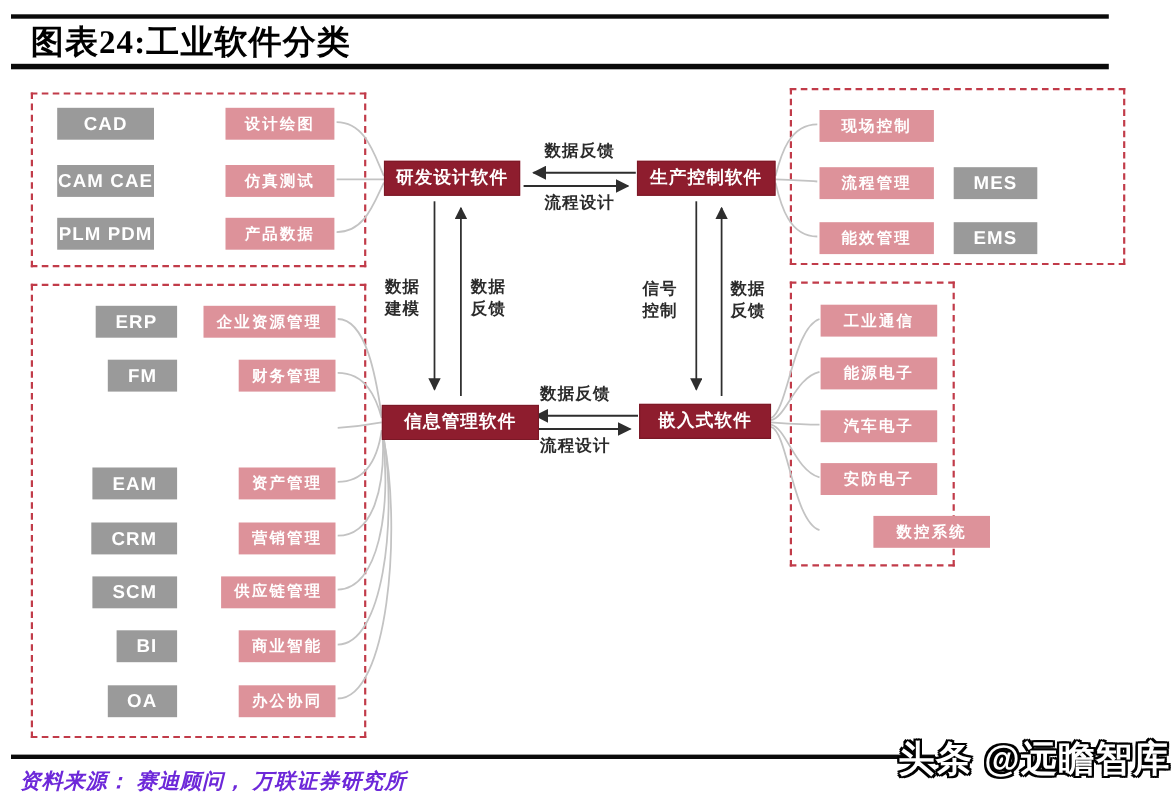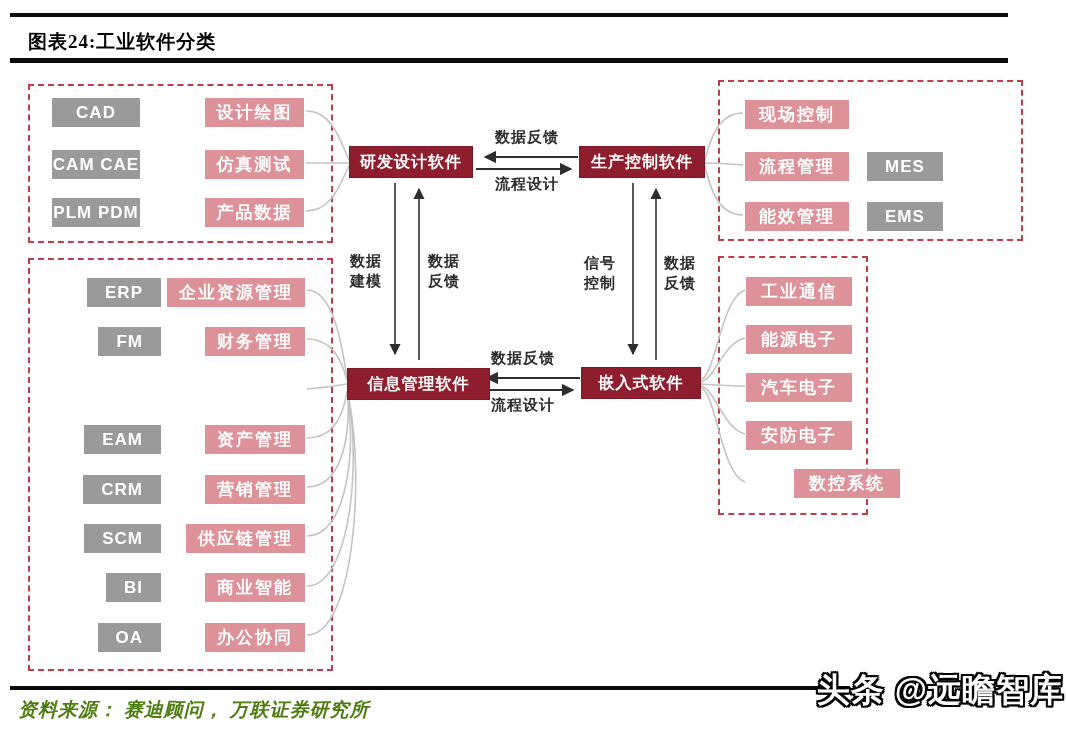--- a/index.html
+++ b/index.html
@@ -1,33 +1,33 @@
 <!DOCTYPE html>
 <html><head>
 <meta charset="utf-8">
 <style>
   * { margin:0; padding:0; box-sizing:border-box; }
   body { background:#fff; font-family:"Liberation Sans","DejaVu Sans",sans-serif; }
   #page { position:relative; width:1066px; height:730px; background:#ffffff; overflow:hidden; }
 
   .rule { position:absolute; background:#0a0a0a; }
-  #title { position:absolute; left:28px; top:29px; font-family:"Liberation Serif","DejaVu Serif",serif;
-           font-weight:bold; font-size:19px; color:#000; letter-spacing:1px; }
+  #title { position:absolute; left:28px; top:18px; font-family:"Liberation Serif","DejaVu Serif",serif;
+           font-weight:bold; font-size:30px; color:#000; letter-spacing:1px; }
 
   
   .group-box { position:absolute; border:2px dashed #c13b49; background:transparent; z-index:2; }
   #box-tl { left:28px;  top:84px;  width:305px; height:159px; }
   #box-bl { left:28px;  top:258px; width:305px; height:413px; }
   #box-tr { left:718px; top:80px;  width:305px; height:161px; }
   #box-br { left:718px; top:256px; width:150px; height:259px; }
 
   .chip { position:absolute; height:29px; line-height:29px; text-align:center;
           color:#fff; white-space:nowrap; z-index:3; }
   .chip-gray { background:#9a9a9a; font-size:17px; font-weight:600; letter-spacing:1px; padding:0 18px; }
-  .chip-pink { background:#dd929a; font-size:17px; font-weight:bold; letter-spacing:2px; padding:0 12px; }
+  .chip-pink { background:#dd929a; font-size:14px; font-weight:bold; letter-spacing:2px; padding:0 12px; }
 
   
   #box-tl .chip-gray { left:22px; width:88px; padding:0; }
   #box-tl .chip-pink { right:27px; width:99px; padding:0; }
   
   #box-tr .chip-pink { left:25px; width:104px; padding:0; }
   #box-tr .chip-gray { left:147px; }
   
   #box-bl .chip-gray { right:170px; }
   #box-bl .chip-pink { right:26px; }
@@ -55,21 +55,21 @@
   #lbl-left-down  { left:349px; top:251px; }
   #lbl-left-up    { left:427px; top:251px; }
   #lbl-right-down { left:583px; top:253px; }
   #lbl-right-up   { left:663px; top:253px; }
 
   #connector-layer { position:absolute; left:0; top:0; z-index:3; pointer-events:none; }
 
   
   #footer-rule { left:10px; top:686px; width:840px; height:4px; }
   #source-note { position:absolute; left:18px; top:697px; font-family:"Liberation Serif","DejaVu Serif",serif;
-                 font-style:italic; font-weight:bold; font-size:19px; color:#4d7c0f; letter-spacing:1px; }
+                 font-style:italic; font-weight:bold; font-size:19px; color:#6d28d9; letter-spacing:1px; }
   #watermark { position:absolute; right:2px; top:668px; font-size:33px; font-weight:bold; color:#fff;
                letter-spacing:1px; z-index:5;
                text-shadow:-2px -2px 0 #000, 2px -2px 0 #000, -2px 2px 0 #000, 2px 2px 0 #000,
                            -2px 0 0 #000, 2px 0 0 #000, 0 -2px 0 #000, 0 2px 0 #000; }
 </style>
 </head>
 <body>
 
 <div id="page">
 

